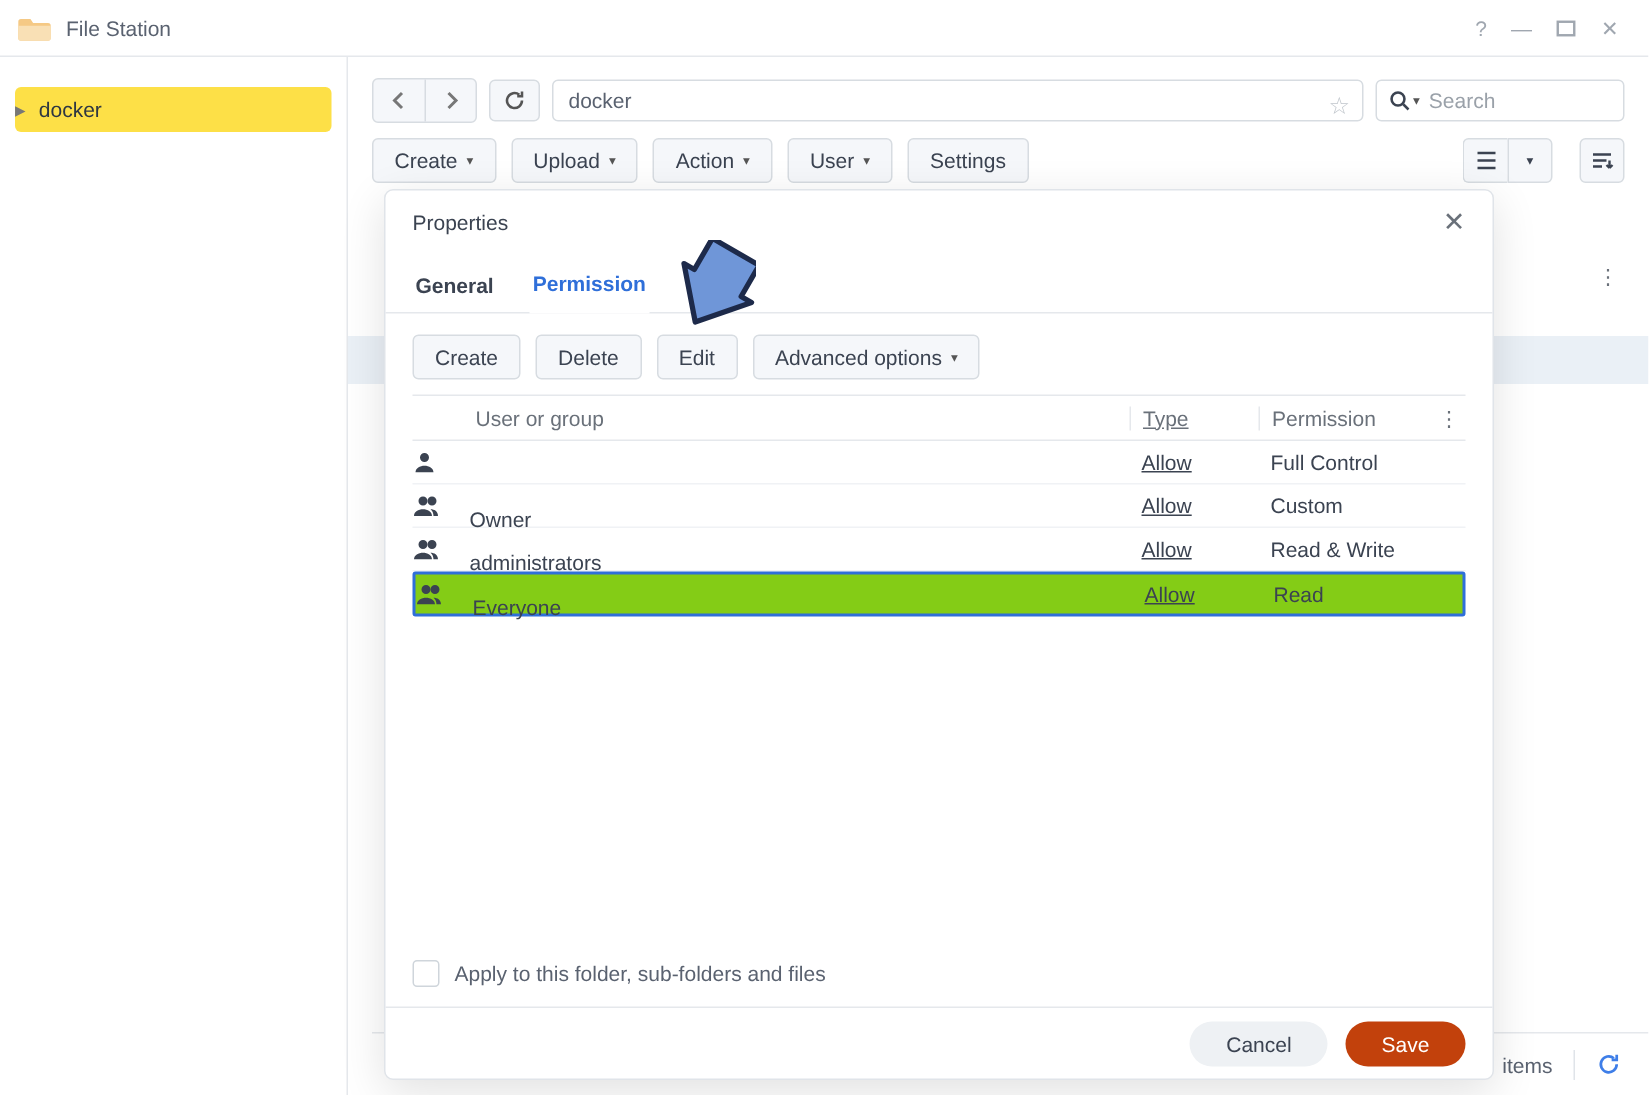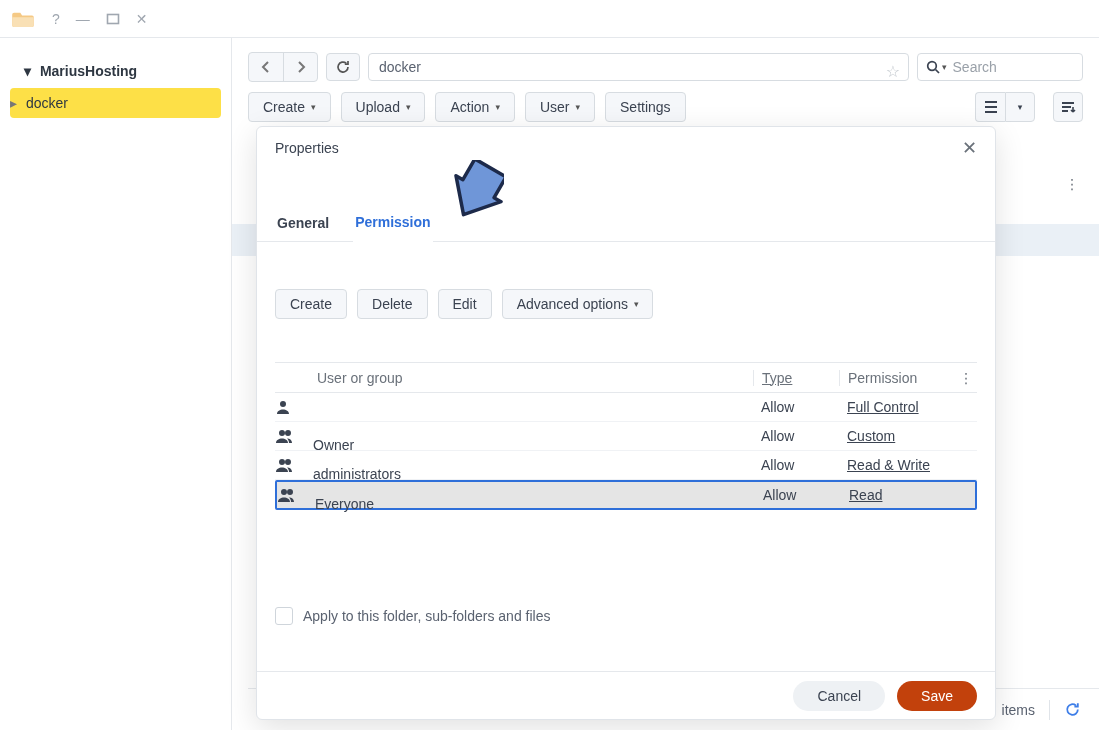--- a/index.html
+++ b/index.html
@@ -81,21 +81,21 @@
             border-top:1px solid #e5e8ec; display:flex; align-items:center; justify-content:flex-end;
             padding:0 18px; gap:14px; color:#5a6270; }
   .footer .divider{ width:1px; height:20px; background:#e0e4e9;}
   .footer .refresh{ color:#3e7ee8; font-size:17px; }
 
   
   .dialog {
     position:absolute; left:256px; top:126px; width:740px; height:594px;
     background:#fff; border:1px solid #e0e4e9; border-radius:6px;
     box-shadow:0 8px 30px rgba(0,0,0,0.12);
-    display:flex; flex-direction:column;gap:33px;
+    display:flex; flex-direction:column;
   }
   .dlg-head {
     height:42px; padding:0 18px; display:flex; align-items:center;
     color:#3b4351; font-weight:500;
   }
   .dlg-head .x{ margin-left:auto; color:#6a717a; font-size:18px; cursor:default;}
   .dlg-tabs { padding:0 18px; border-bottom:1px solid #e5e8ec; display:flex; gap:22px; height:40px; align-items:flex-end;}
   .dlg-tab { padding:10px 2px; font-weight:600; color:#3b4351; cursor:default;}
   .dlg-tab.active{ color:#2f6fd9; border-bottom:2px solid #fff; position:relative; top:1px;}
   .dlg-toolbar{ padding:14px 18px 10px 18px; display:flex; gap:10px;}
@@ -109,24 +109,24 @@
   .col-user{ width:478px; padding-left:42px;}
   .col-type{ width:86px; border-left:1px solid #e5e8ec; padding-left:8px;text-decoration:underline;}
   .col-perm{ flex:1; border-left:1px solid #e5e8ec; padding-left:8px; position:relative;}
   .th .kb{ position:absolute; right:4px; color:#6a717a;}
   .tr{
     display:flex; height:29px; align-items:center;
     border-bottom:1px solid #f0f2f5;
   }
   .tr .ico{ width:38px; text-align:center; color:#3b4351;}
   .tr .c-user{ width:440px;margin-top:18px; }
-  .tr .c-type{ width:86px; padding-left:8px;}
-  .tr .c-perm{ flex:1; padding-left:8px;text-decoration:underline;}
+  .tr .c-type{ width:86px; padding-left:8px;text-decoration:underline;}
+  .tr .c-perm{ flex:1; padding-left:8px;}
   .tr.selected{
-    border:2px solid #2f6fd9; background:#e5e5e5; border-radius:2px;
+    border:2px solid #2f6fd9; background:#84cc16; border-radius:2px;
     height:30px;
   }
 
   .apply{ padding:0 18px; margin-top:auto; height:44px; display:flex; align-items:center; gap:10px; color:#5a6270;text-align:right;}
   .chk{ width:18px; height:18px; border:1px solid #cfd5db; border-radius:3px; background:#fff;}
   .dlg-foot{
     height:48px; border-top:1px solid #e5e8ec; display:flex; justify-content:flex-end; align-items:center;
     padding:18px 18px; gap:12px;
   }
   .pill{ height:30px; padding:0 24px; border-radius:15px; display:flex; align-items:center; cursor:default;}
@@ -141,37 +141,34 @@
 </head>
 <body>
 
 <div class="winbar">
   <span class="folder-ico">
     <svg viewBox="0 0 24 20" width="22" height="18">
         <path fill="#f5c985" d="M2 3h7l2 3h11a2 2 0 0 1 2 2v9a2 2 0 0 1-2 2H2a2 2 0 0 1-2-2V5a2 2 0 0 1 2-2z"></path>
         <path fill="#f9e0b5" d="M0 8h24v9a2 2 0 0 1-2 2H2a2 2 0 0 1-2-2z"></path>
       </svg>
   </span>
+  <span class="title">File Station</span>
   <span class="winctrl">?</span>
   <span class="winctrl">—</span>
   <span class="winctrl">
     <svg width="14" height="12" viewBox="0 0 14 12">
         <rect x="1.5" y="1.5" width="11" height="9" fill="none" stroke="#a0a7b0" stroke-width="1.6"></rect>
       </svg>
   </span>
   <span class="winctrl">✕</span>
 </div>
 
 <div class="main">
 
   <div class="sidebar">
-    <div class="tree-item">
-      <span class="caret">▾</span>
-      <span>MariusHosting</span>
-    </div>
     <div class="tree-child">
       <span class="caret">▸</span>
       <span>docker</span>
     </div>
   </div>
 
   <div class="content">
     <div class="row1">
       <div class="navbtns">
         <div class="nb">

